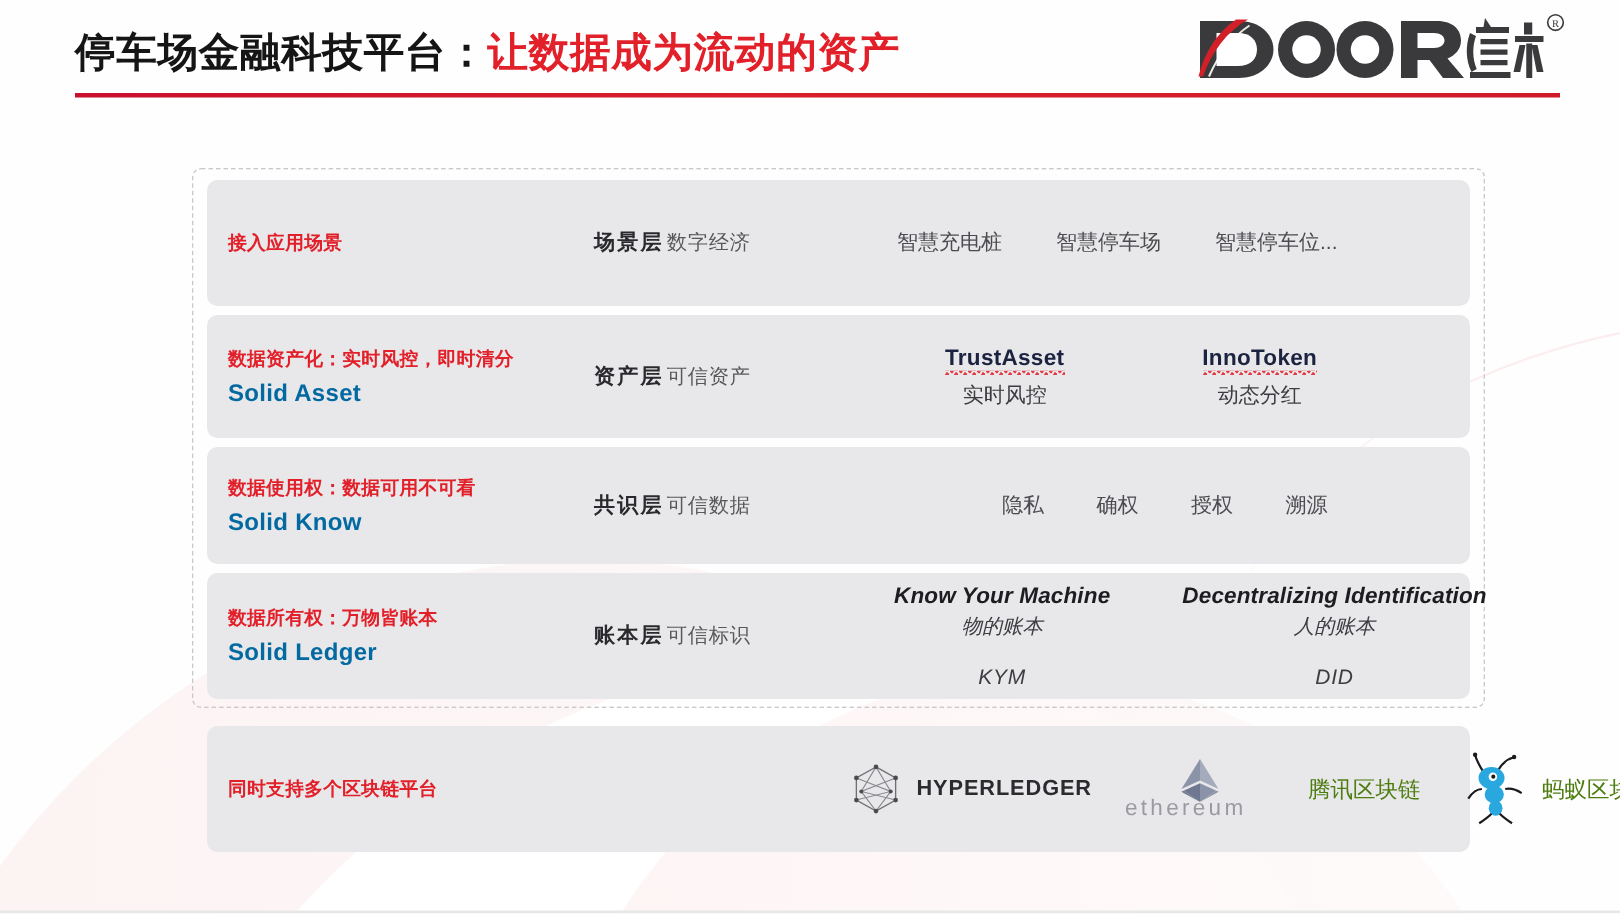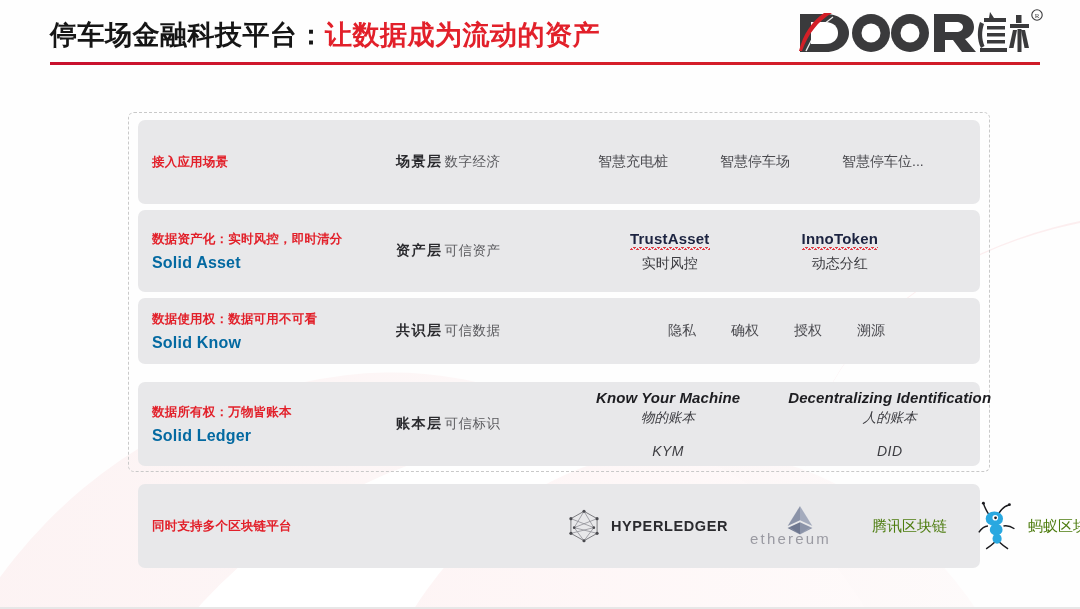--- a/index.html
+++ b/index.html
@@ -106,21 +106,21 @@
   
   .row {
     position: absolute;
     left: 138px;
     width: 842px;
     background: #e8e8ea;
     border-radius: 7px;
   }
   .row.r1 { top: 120px;  height: 84px; }
   .row.r2 { top: 210px;  height: 82px; }
-  .row.r3 { top: 298px;  height: 66px; }
+  .row.r3 { top: 298px;  height: 78px; }
   .row.r4 { top: 382px;  height: 84px; }
   .row.rchain {
     top: 484px; height: 84px;
     background: #e8e8ea;
   }
 
   
   .col-left {
     position: absolute;
     left: 14px; top: 0;
@@ -170,21 +170,21 @@
   
   .col-main {
     position: absolute;
     left: 380px; top: 0;
     right: 10px; height: 100%;
     display: flex;
     align-items: center;
   }
 
   
-  .scenarios { display: flex; align-items: center; gap: 52px; padding-left: 80px; }
+  .scenarios { display: flex; align-items: center; gap: 36px; padding-left: 80px; }
   .scenario-tag {
     color: #4b4b50;
     font-size: 14px;
     white-space: nowrap;
   }
 
   
   .assets { display: flex; align-items: center; gap: 92px; padding-left: 112px; }
   .asset-item { text-align: center; }
   .asset-en {

